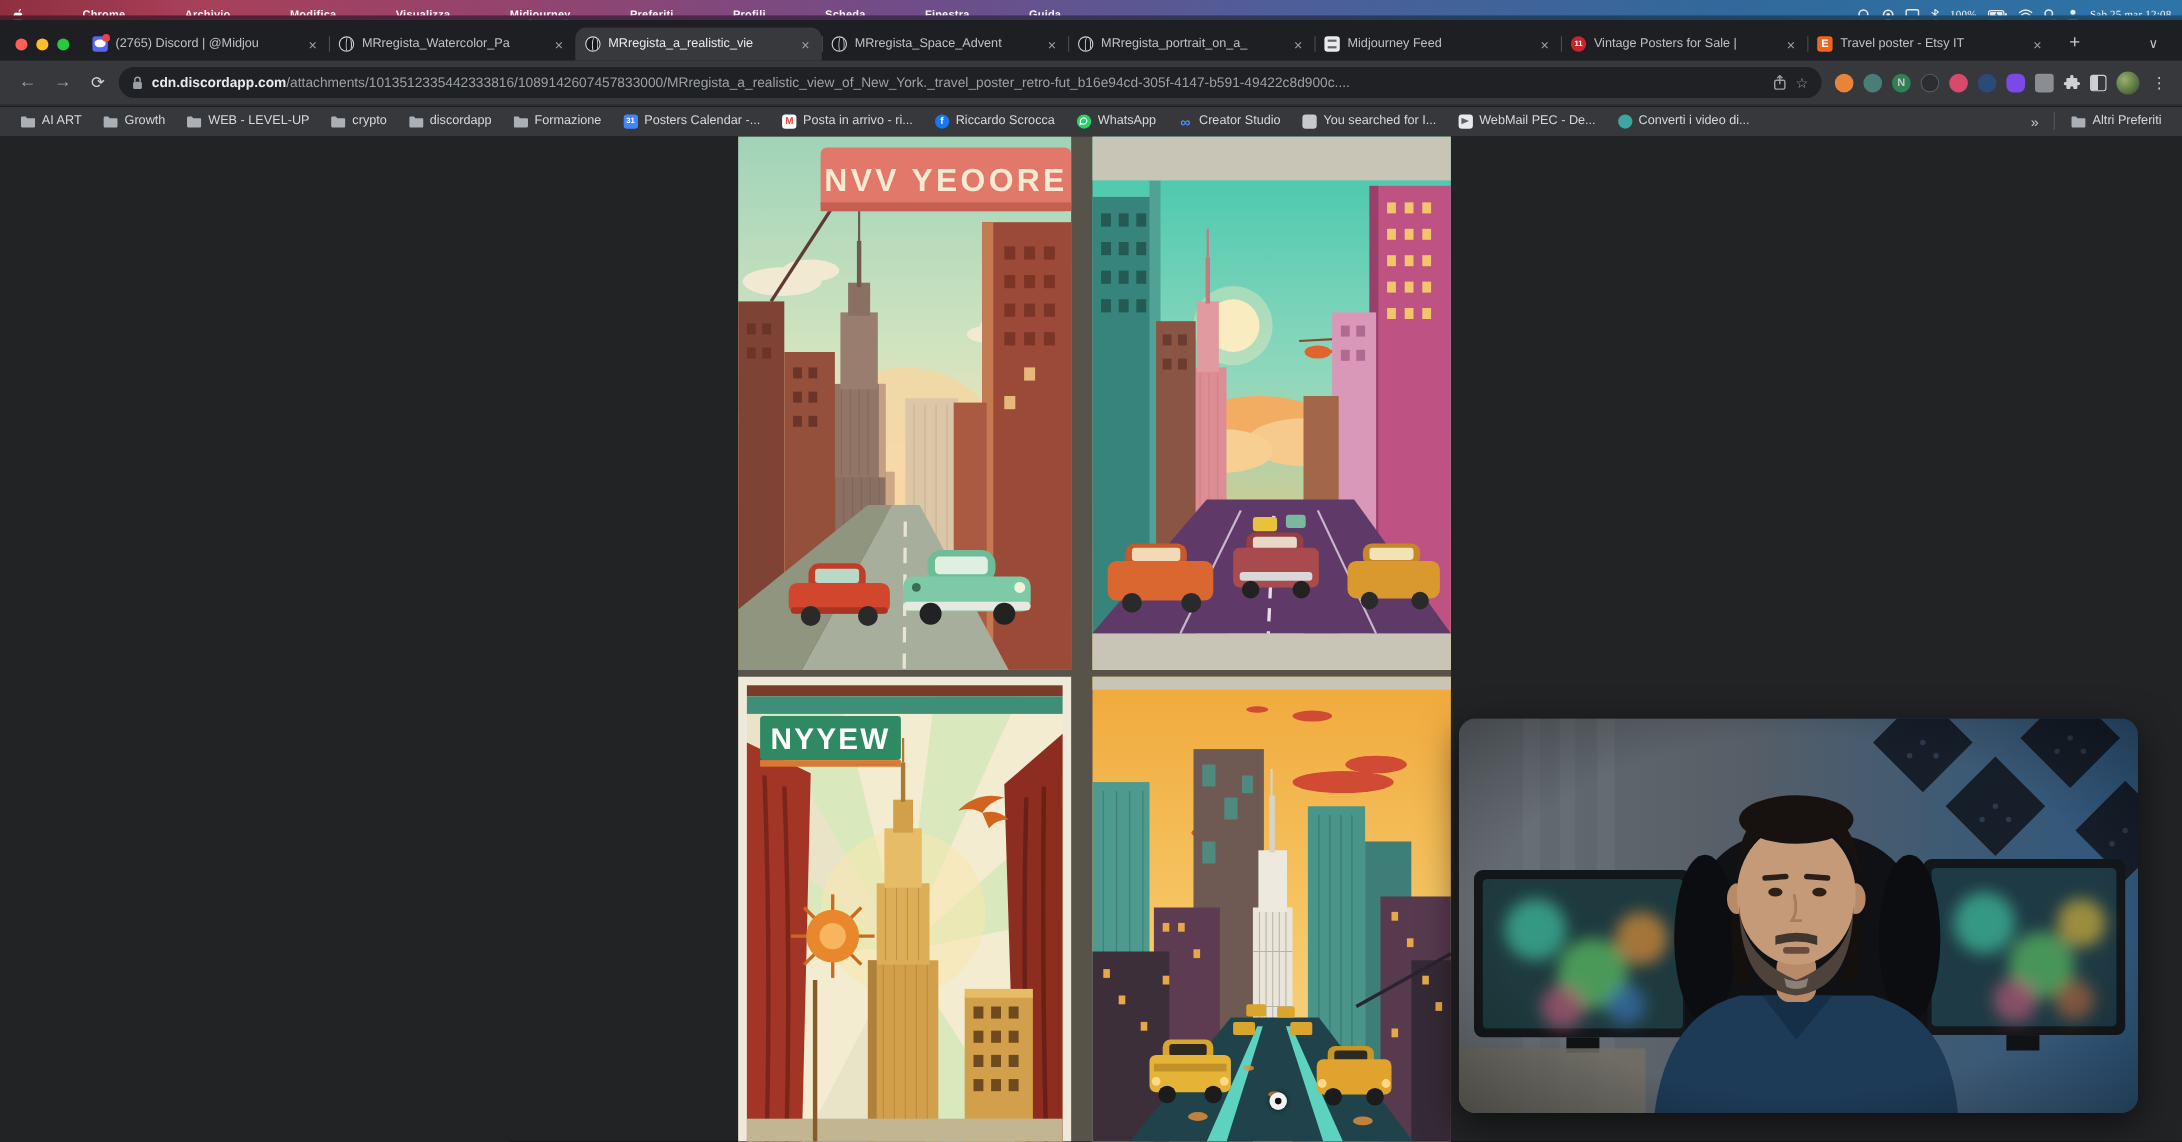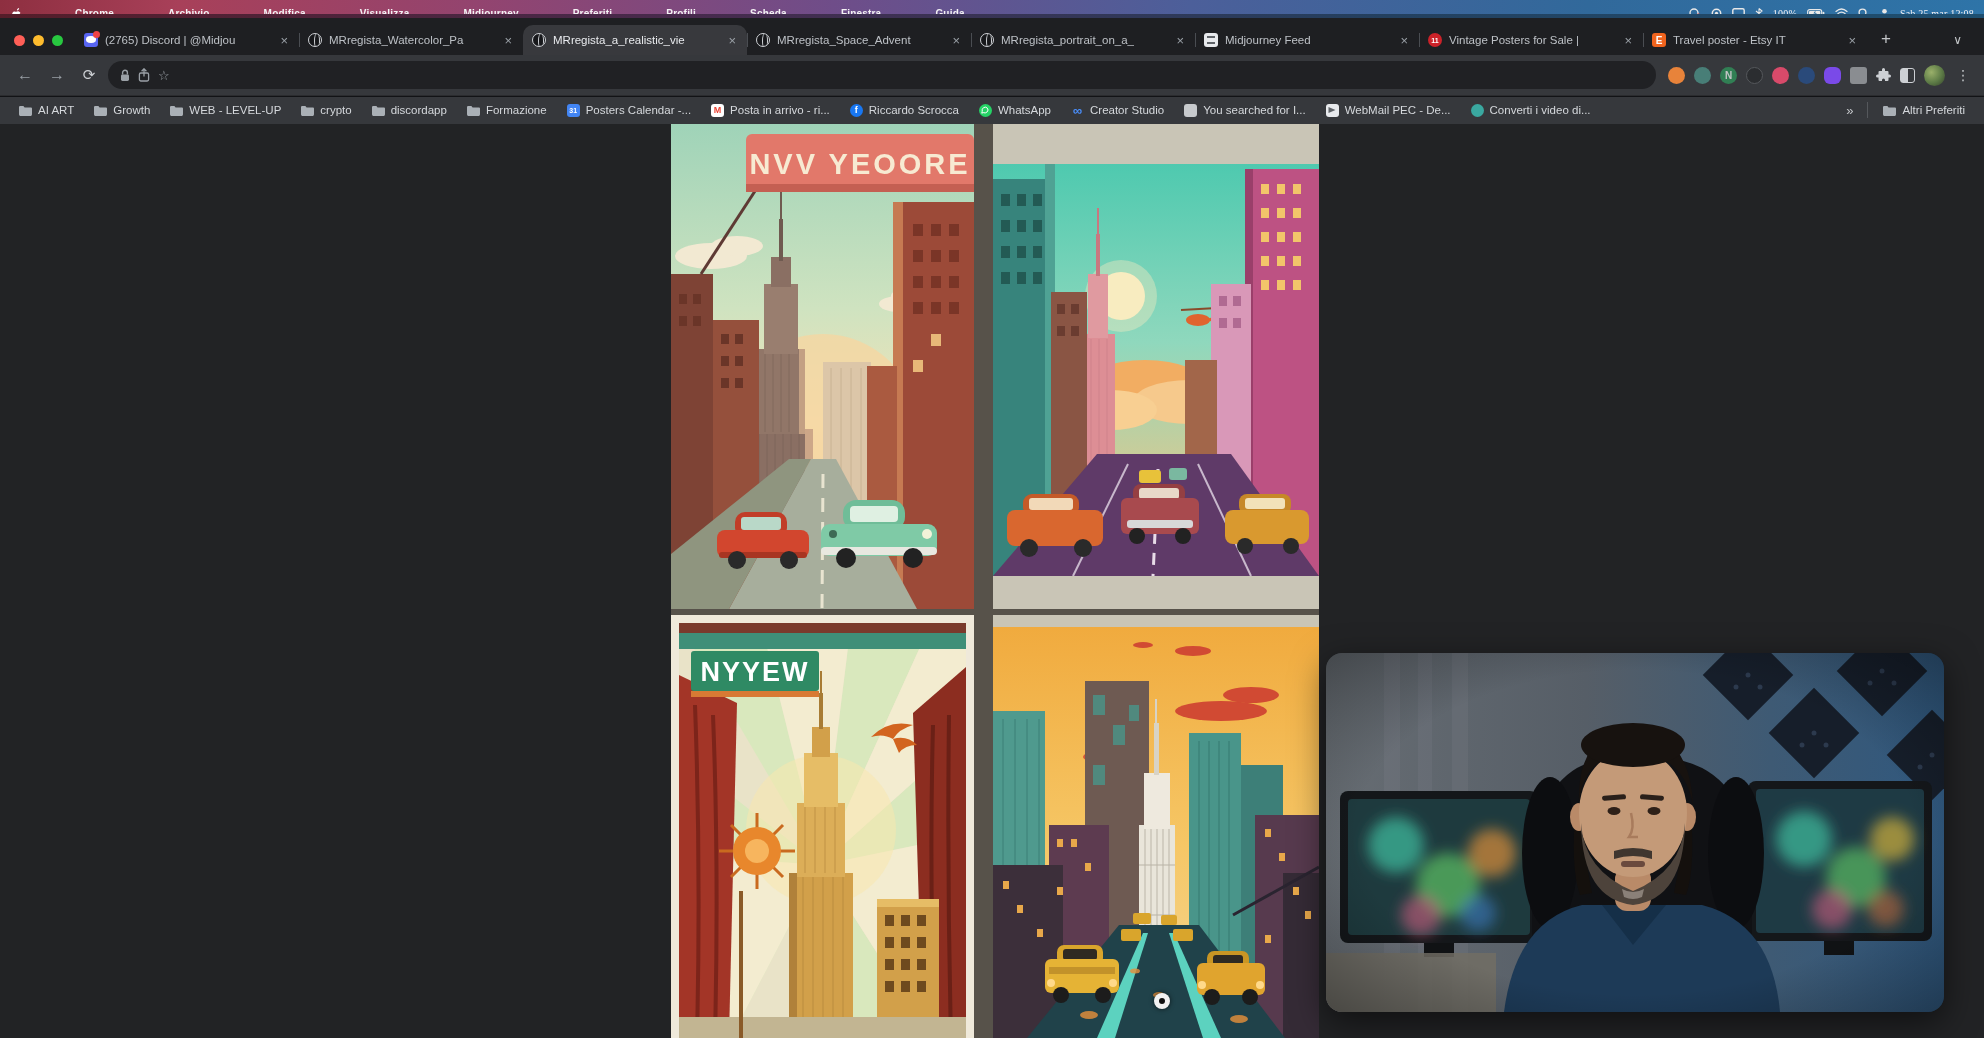--- a/index.html
+++ b/index.html
@@ -232,20 +232,21 @@
     <span class="navbtn">←</span>
     <span class="navbtn">→</span>
     <span class="navbtn reload">⟳</span>
     <div class="omnibox">
       <span class="oicon">
         <svg width="10" height="13" viewBox="0 0 10 13">
             <rect x="1" y="5.4" width="8" height="6.6" rx="1.4" fill="#9aa0a6"></rect>
             <path d="M2.6 5.4 V3.6 a2.4 2.4 0 0 1 4.8 0 V5.4" fill="none" stroke="#9aa0a6" stroke-width="1.4"></path>
           </svg>
       </span>
+      <span class="urltext"><span class="host">cdn.discordapp.com</span><span class="path">/attachments/1013512335442333816/1089142607457833000/MRregista_a_realistic_view_of_New_York._travel_poster_retro-fut_b16e94cd-305f-4147-b591-49422c8d900c....</span></span>
       <span class="oicon">
         <svg width="12" height="14" viewBox="0 0 12 14">
             <rect x="1.4" y="5" width="9.2" height="8" rx="1.4" fill="none" stroke="#9aa0a6" stroke-width="1.3"></rect>
             <path d="M6 8.5 V1 M3.6 3.2 L6 0.8 L8.4 3.2" fill="none" stroke="#9aa0a6" stroke-width="1.3"></path>
           </svg>
       </span>
       <span class="oicon">☆</span>
     </div>
     <div class="extrow">
       <span class="ext" style="background:#e8833a"></span>

